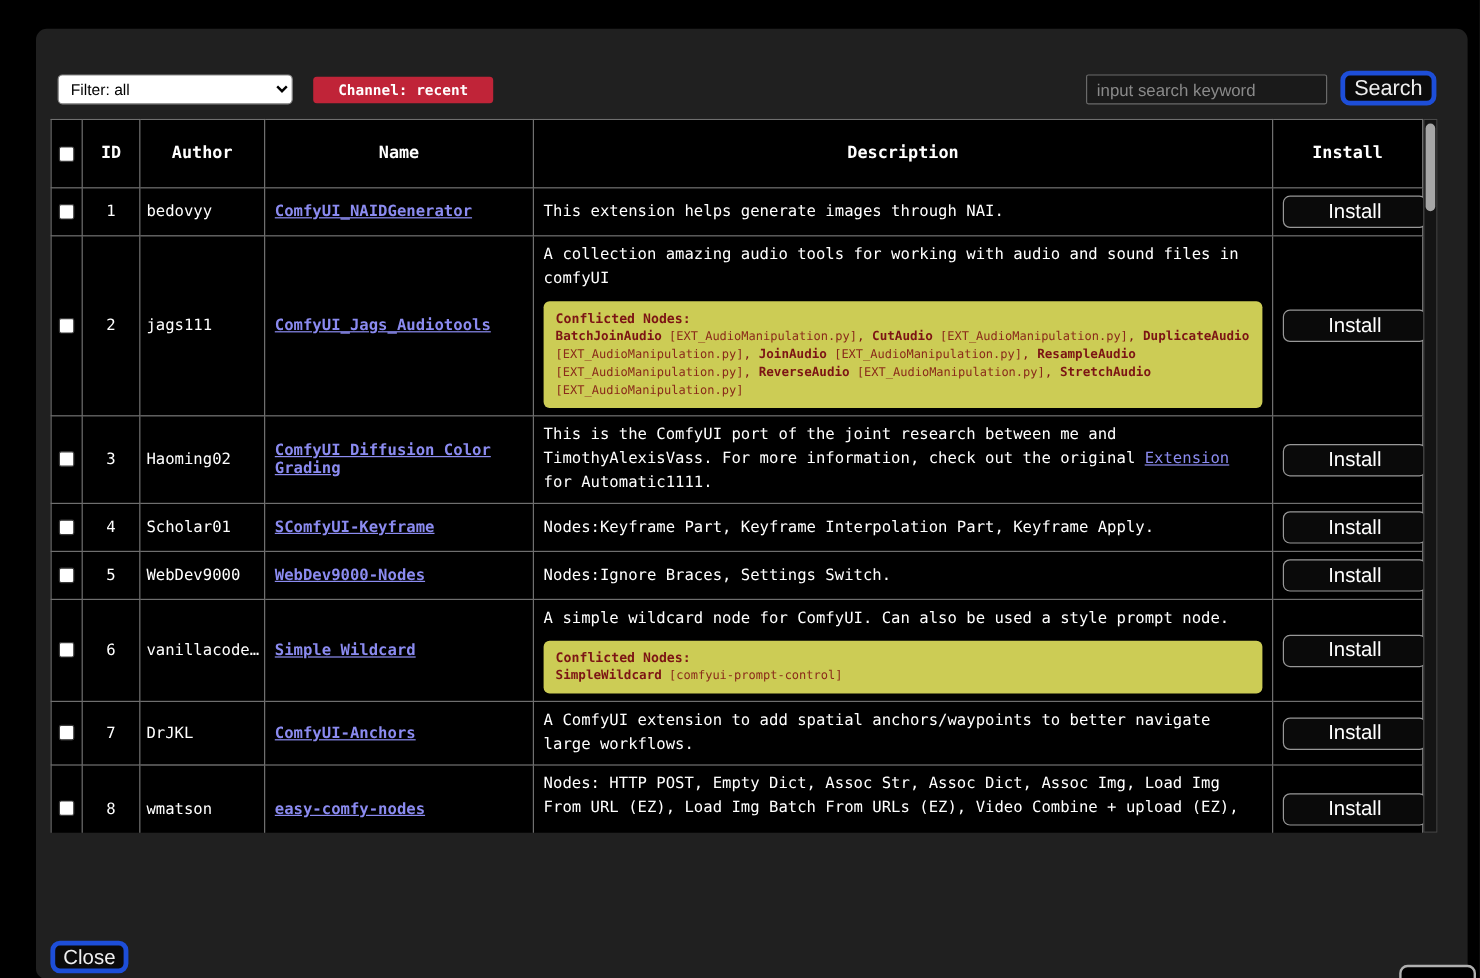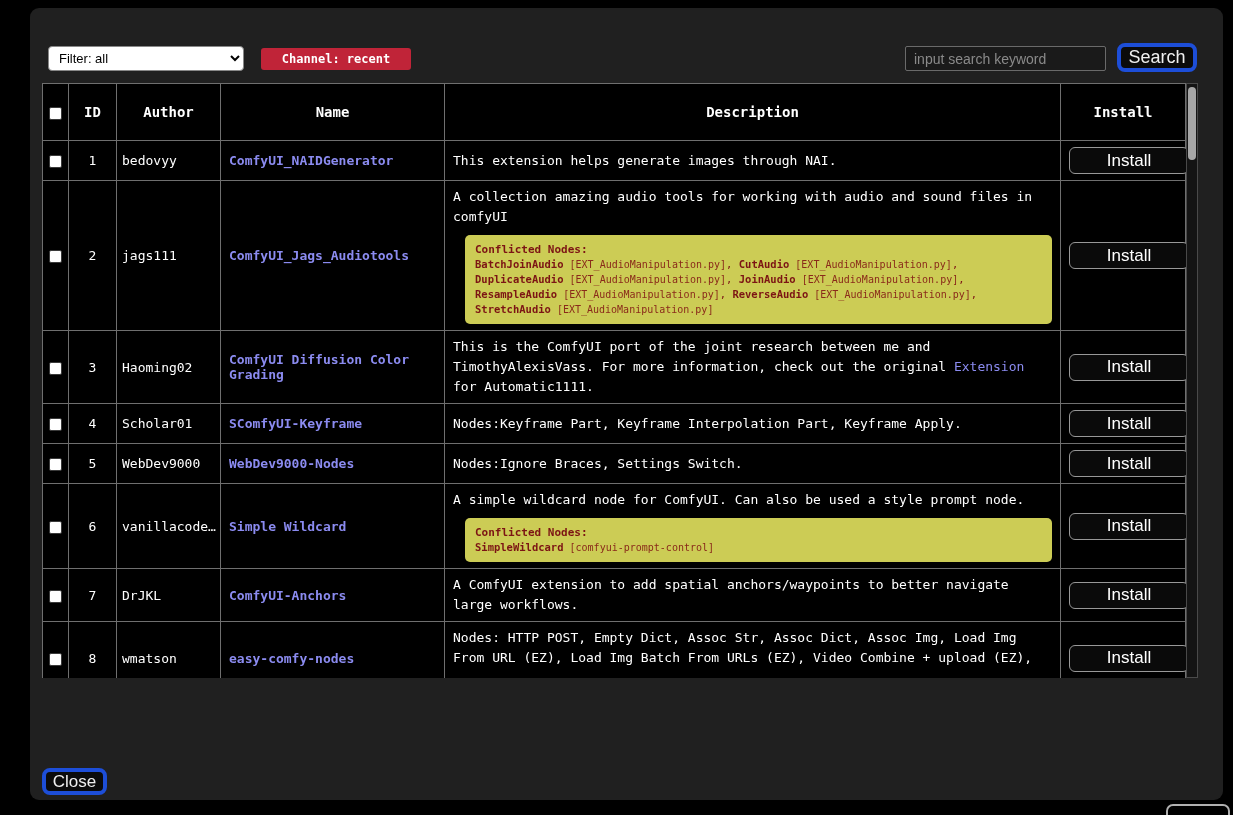--- a/index.html
+++ b/index.html
@@ -1,20 +1,20 @@
 <!DOCTYPE html>
 <html><head>
 <meta charset="utf-8">
 <style>
   * { box-sizing: border-box; margin: 0; padding: 0; }
   html, body { width: 1233px; height: 815px; overflow: hidden; }
   body { background: #000; position: relative; font-family: "DejaVu Sans Mono", monospace; }
 
   .dialog {
-    position: absolute; left: 30px; top: 8px; width: 1193px; height: 792px;
+    position: absolute; left: 30px; top: 24px; width: 1193px; height: 792px;
     background: #202020; border-radius: 9px;
   }
 
   
   .filter-select {
     position: absolute; left: 18px; top: 38px; width: 196px; height: 25px;
     font: 13px "Liberation Sans", sans-serif; color: #000; background: #fff;
     border: 1px solid #888; border-radius: 4px; padding: 0 6px;
   }
   .channel-badge {
@@ -55,33 +55,33 @@
   td.c-install { text-align: center; }
 
   input[type="checkbox"] {
     appearance: none; -webkit-appearance: none;
     width: 13px; height: 13px; background: #fff; border: 1px solid #3a3a3a;
     border-radius: 2px; vertical-align: middle; cursor: pointer;
   }
   .hdr-check { background: #9a9a9a; }
 
   .name-link, .desc-link {
-    color: #8b8bf0; font-weight: bold; cursor: pointer; margin-top: 22px;
+    color: #8b8bf0; font-weight: bold; text-decoration: underline; cursor: pointer; margin-top: 22px;
   }
   .desc-link { font-weight: normal; }
 
   .install-btn {
     width: 120px; height: 27px; background: #0a0a0a; color: #fff;
     border: 1px solid #989898; border-radius: 6px;
     font: 17px "Liberation Sans", sans-serif; cursor: pointer;
   }
 
   .conflict-box {
     background: #cccc55; border-radius: 5px; margin-top: 8px;
-    padding: 7px 10px; color: #7c1414; font-size: 10.5px; line-height: 15px; margin-left: 12px;
+    padding: 7px 10px; color: #7c1414; font-size: 10.5px; line-height: 15px;
   }
   .conflict-title { font-weight: bold; font-size: 11px; }
   .conflict-name { font-weight: bold; }
   .conflict-src { font-size: 10px; color: #8a2a1a; }
 
   
   .table-scrollbar {
     position: absolute; right: 0; top: 0; width: 12px; height: 595px;
     background: #141414; border: 1px solid #4a4a4a;
   }

